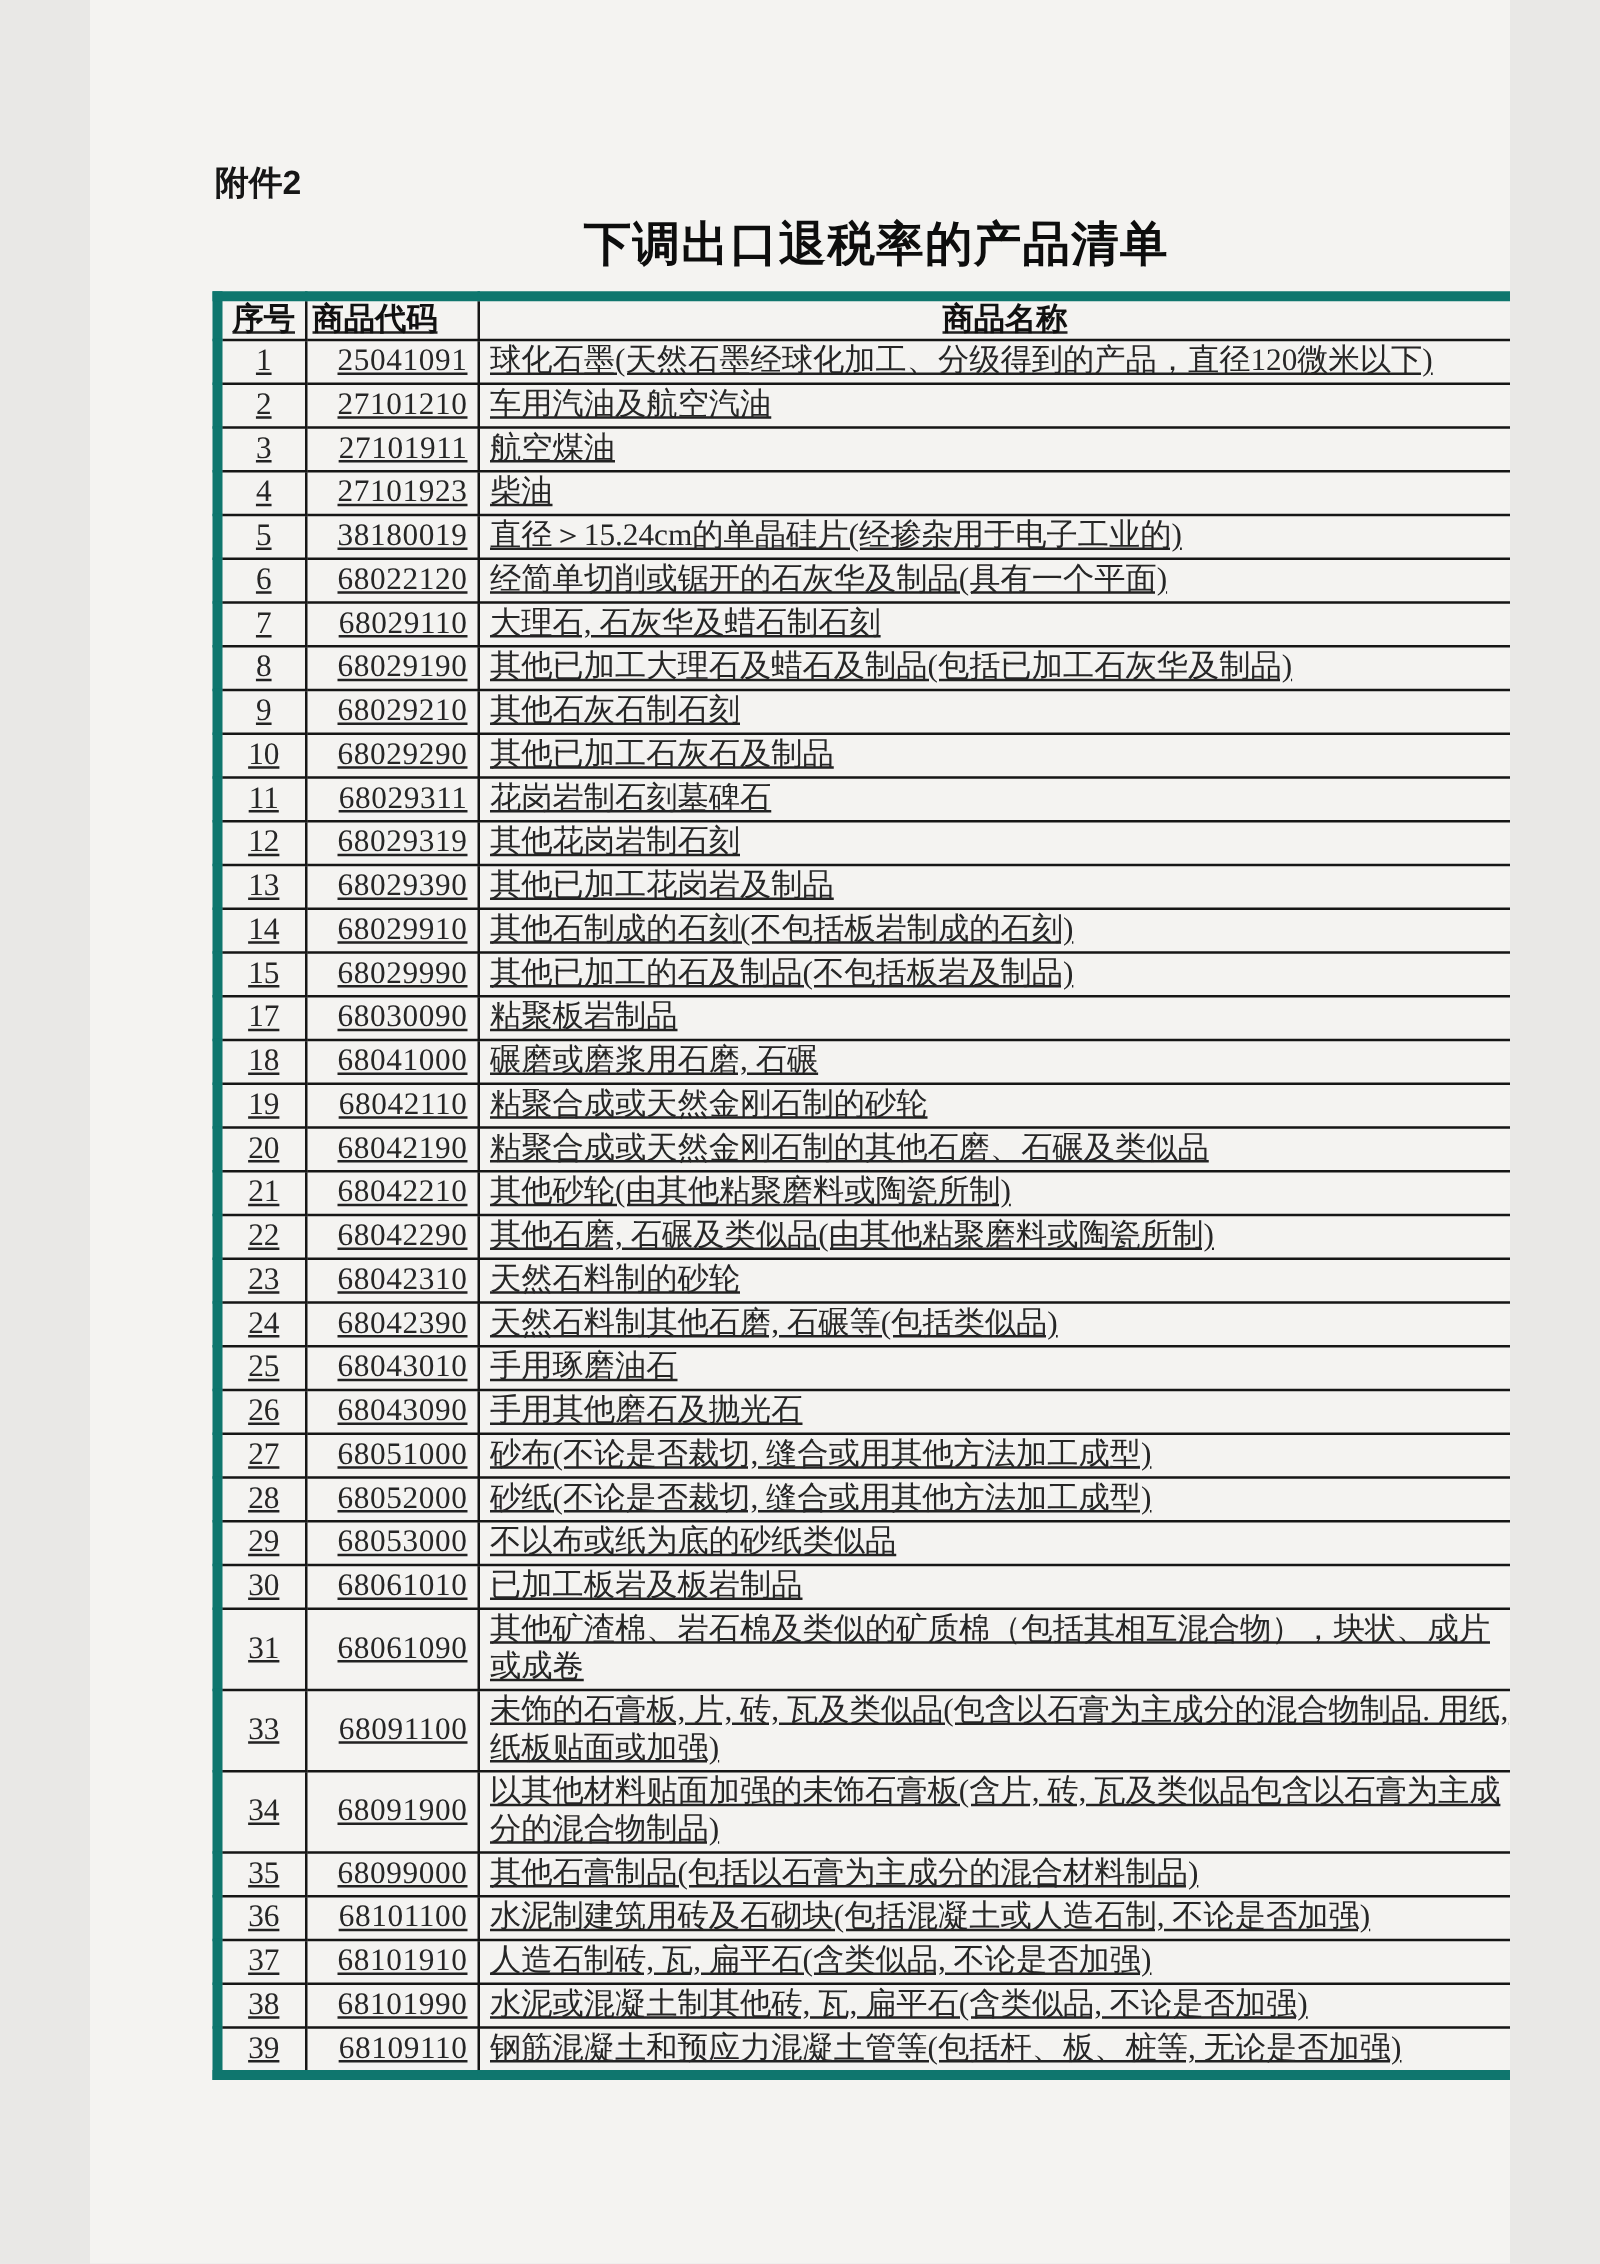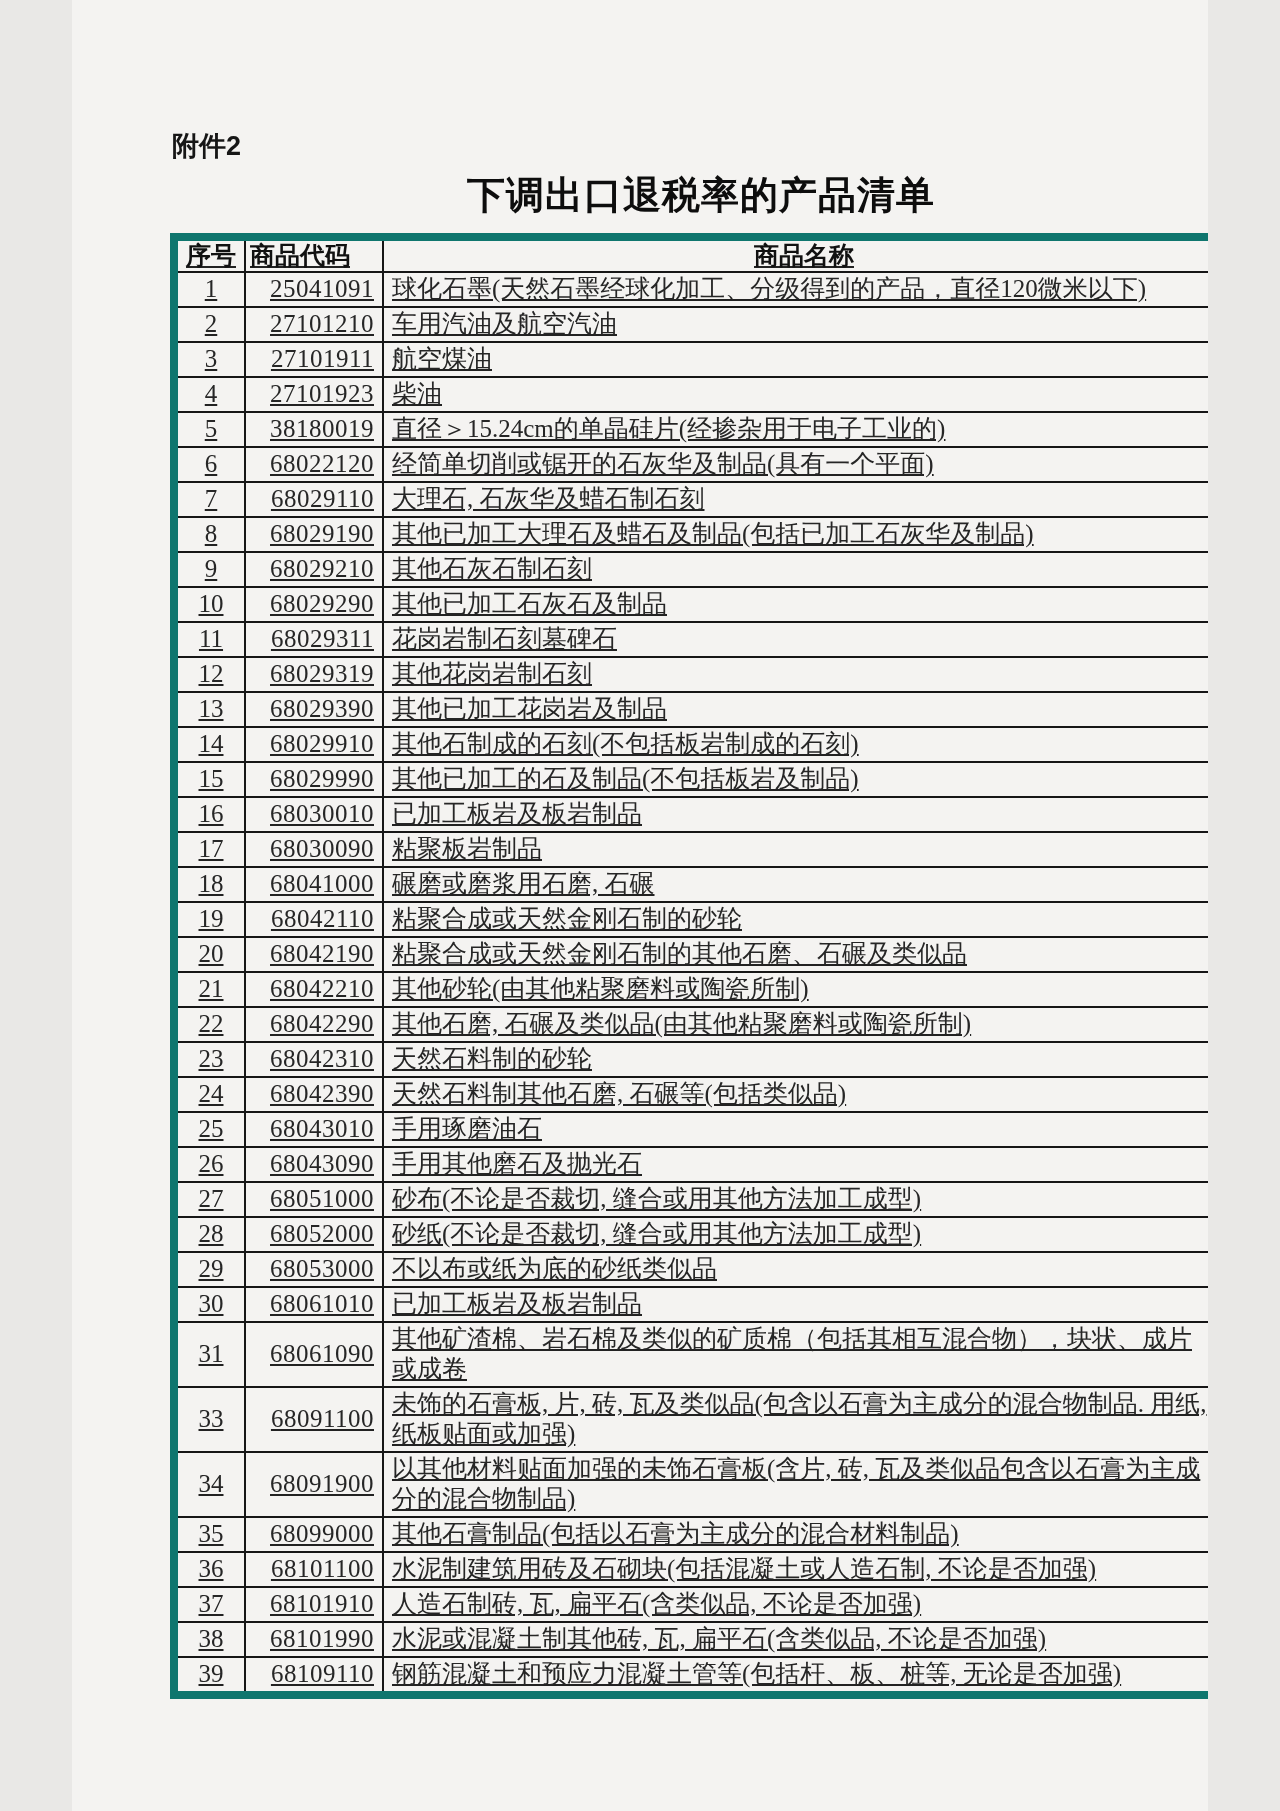--- a/index.html
+++ b/index.html
@@ -167,25 +167,20 @@
           <td class="cell-no">14</td>
           <td class="cell-code">68029910</td>
           <td class="cell-name">其他石制成的石刻(不包括板岩制成的石刻)</td>
         </tr>
         <tr>
           <td class="cell-no">15</td>
           <td class="cell-code">68029990</td>
           <td class="cell-name">其他已加工的石及制品(不包括板岩及制品)</td>
         </tr>
         <tr>
-          <td class="cell-no">16</td>
-          <td class="cell-code">68030010</td>
-          <td class="cell-name">已加工板岩及板岩制品</td>
-        </tr>
-        <tr>
           <td class="cell-no">17</td>
           <td class="cell-code">68030090</td>
           <td class="cell-name">粘聚板岩制品</td>
         </tr>
         <tr>
           <td class="cell-no">18</td>
           <td class="cell-code">68041000</td>
           <td class="cell-name">碾磨或磨浆用石磨, 石碾</td>
         </tr>
         <tr>

